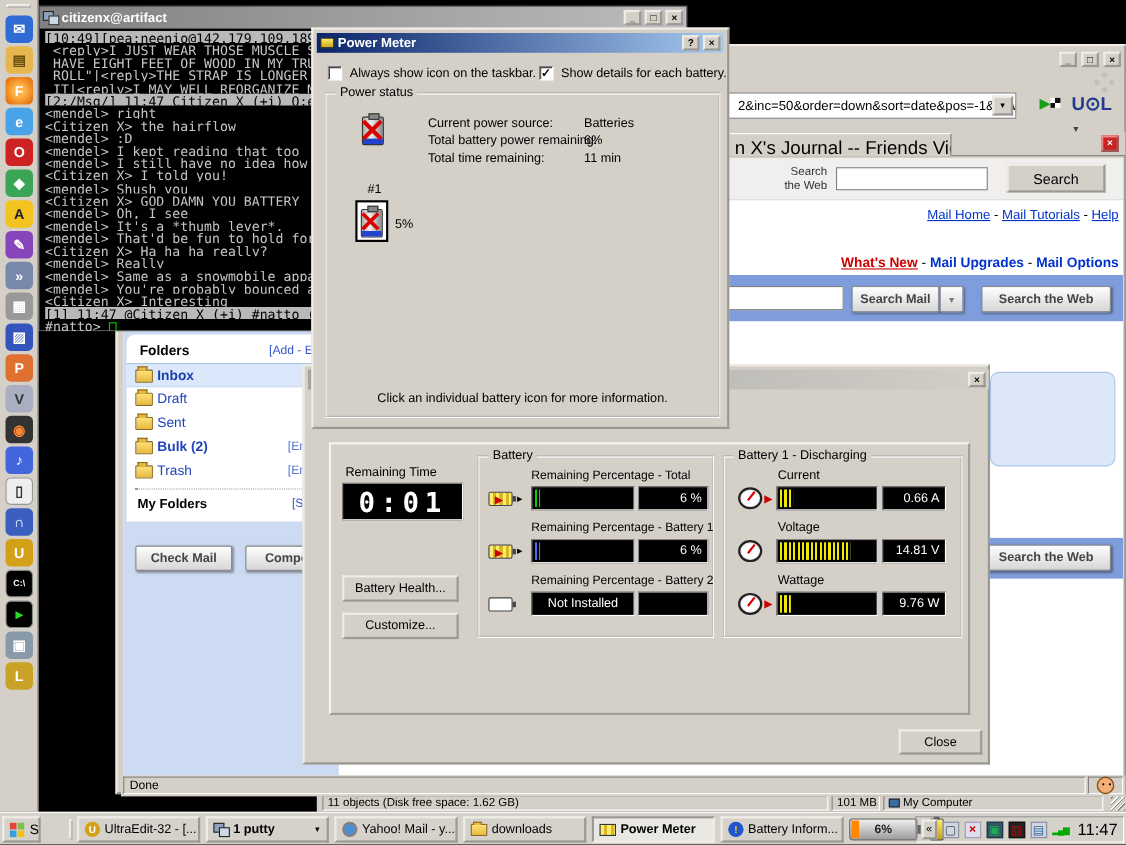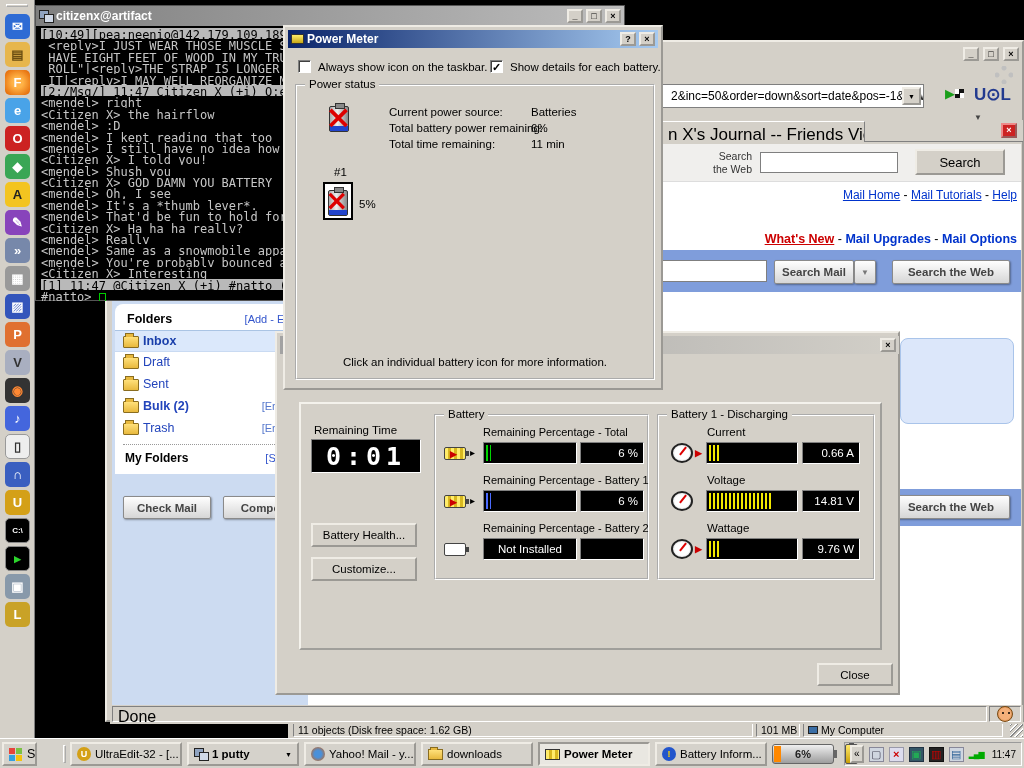--- a/index.html
+++ b/index.html
@@ -95,21 +95,21 @@
 .i-fold::before{content:"";position:absolute;top:-3px;left:1px;width:6px;height:2px;background:#e8b93e;border:1px solid #8a6d1f;border-bottom:none}
 .i-pm{width:15px;height:11px;background:repeating-linear-gradient(90deg,#ffec6a 0 3px,#d8b820 3px 6px);border:1px solid #333;position:relative;flex:none}
 .tbatt{position:absolute;left:772px;top:5px;width:62px;height:20px;border:1px solid #666;border-radius:3px;background:linear-gradient(#efefef,#9d9d9d);text-align:center;font-weight:bold;font-size:11px;line-height:18px;color:#222}
 .tbatt::after{content:"";position:absolute;right:-4px;top:5px;width:3px;height:8px;background:#666}
 .tbatt .fillseg{position:absolute;left:1px;top:1px;bottom:1px;width:7px;background:#ff8800}
 .ybat{position:absolute;left:845px;top:5px;width:13px;height:20px;background:linear-gradient(#ffe96a,#caa008);border:1px solid #555;border-radius:2px}
 .ybat::before{content:"";position:absolute;top:-3px;left:3px;width:5px;height:3px;background:#555}
 .tray{position:absolute;right:2px;top:3px;height:24px;border:1px solid #9a9a9a;border-right-color:#fff;border-bottom-color:#fff;display:flex;align-items:center;gap:5px;padding:0 5px}
 .trico{width:15px;height:15px;display:flex;align-items:center;justify-content:center;font-size:11px;flex:none;cursor:pointer}
 .chevb{width:14px;height:18px;background:#d5d2cb;border:2px outset #efece5;font-size:10px;line-height:14px;text-align:center;cursor:pointer}
-.clock{font-size:10px;padding-left:3px}
+.clock{font-size:15px;padding-left:3px}
 
 .throb{position:absolute;width:18px;height:18px;background:radial-gradient(circle 2px at 9px 2px,#c0c0c0 2px,transparent 3px),radial-gradient(circle 2px at 16px 9px,#c0c0c0 2px,transparent 3px),radial-gradient(circle 2px at 9px 16px,#c0c0c0 2px,transparent 3px),radial-gradient(circle 2px at 2px 9px,#c0c0c0 2px,transparent 3px)}
 .chk2{width:9px;height:9px;background:conic-gradient(#111 0 25%,#fff 0 50%,#111 0 75%,#fff 0);display:inline-block}
 .monkey{width:16px;height:16px;border-radius:50%;background:radial-gradient(#f4b07a 55%,#b5651d);border:1px solid #7a4a12;position:relative}
 .monkey::before{content:"";position:absolute;left:4px;top:5px;width:2px;height:2px;background:#000;box-shadow:6px 0 0 #000;border-radius:50%}
 .grip{position:absolute;width:13px;height:13px;background:repeating-linear-gradient(135deg,#fff 0 1px,#888 1px 2px,transparent 2px 4px)}
 #dstrip{position:absolute;left:288px;top:722px;width:736px;height:16px;background:#d4d0c8;z-index:5}
 .scell{position:absolute;top:1px;height:14px;font-size:10.5px;color:#000;padding:1px 4px;white-space:nowrap;overflow:hidden;display:flex;align-items:center;gap:3px}
 .mcico{width:10px;height:8px;background:#3b6ea5;border:1px solid #222;flex:none}
 </style>
@@ -200,21 +200,21 @@
         <div class="abs" style="right:8px;top:148px;font-size:11px;color:#3355cc;cursor:pointer">[Show]</div>
       </div>
 
       <div class="ybtn" style="left:11px;top:352px;width:88px;height:23px">Check Mail</div>
       <div class="ybtn" style="left:111px;top:352px;width:88px;height:23px">Compose</div>
       <div class="band" style="left:750px;top:345px;width:159px;height:37px"></div>
       <div class="ybtn" style="left:780px;top:351px;width:118px;height:24px">Search the Web</div>
     </div>
 
     <div class="abs" style="left:3px;top:663px;width:913px;height:19px;background:#d4d0c8">
-      <div class="abs sunk1" style="left:2px;top:1px;width:875px;height:16px;font-size:16px;padding:1px 5px">Done</div>
+      <div class="abs sunk1" style="left:2px;top:1px;width:875px;height:16px;font-size:11px;padding:1px 5px">Done</div>
       <div class="abs sunk1" style="left:879px;top:1px;width:32px;height:16px;display:flex;align-items:center;justify-content:center">
           <span class="monkey"></span>
         </div>
     </div>
   </div>
 
   <div id="binfo">
     <div class="tb">
       <span class="tbsp"></span>
       <div class="tbb">×</div>

